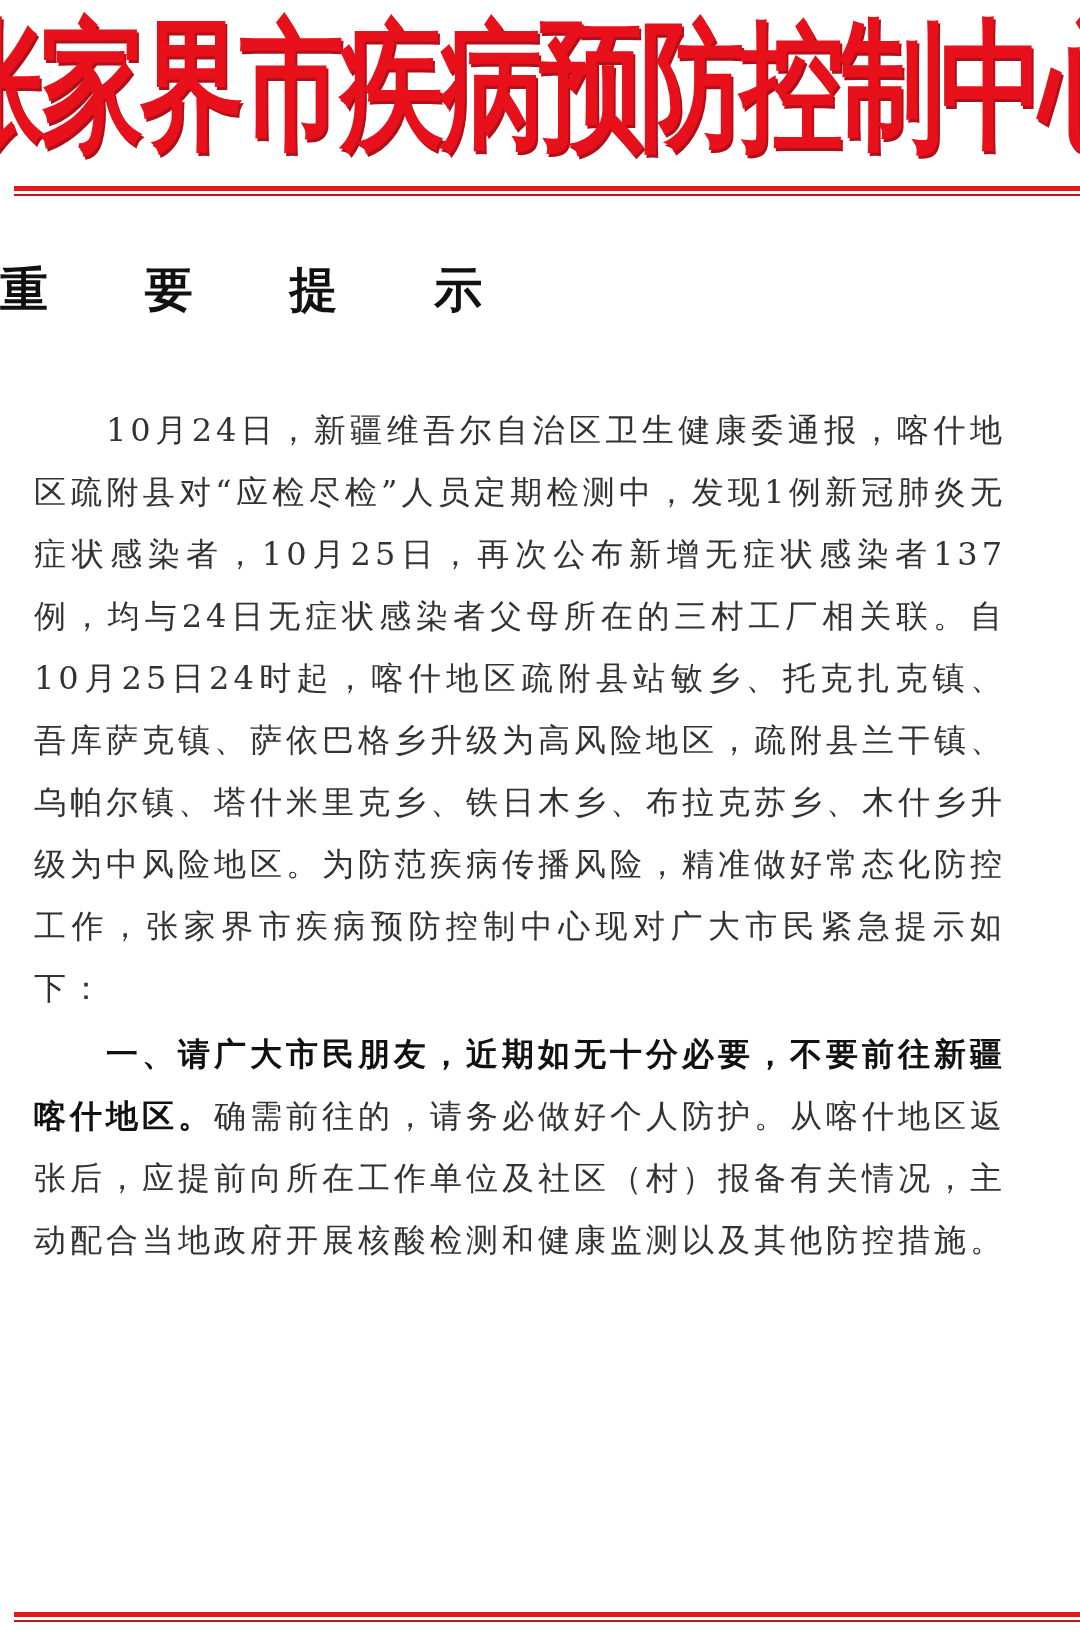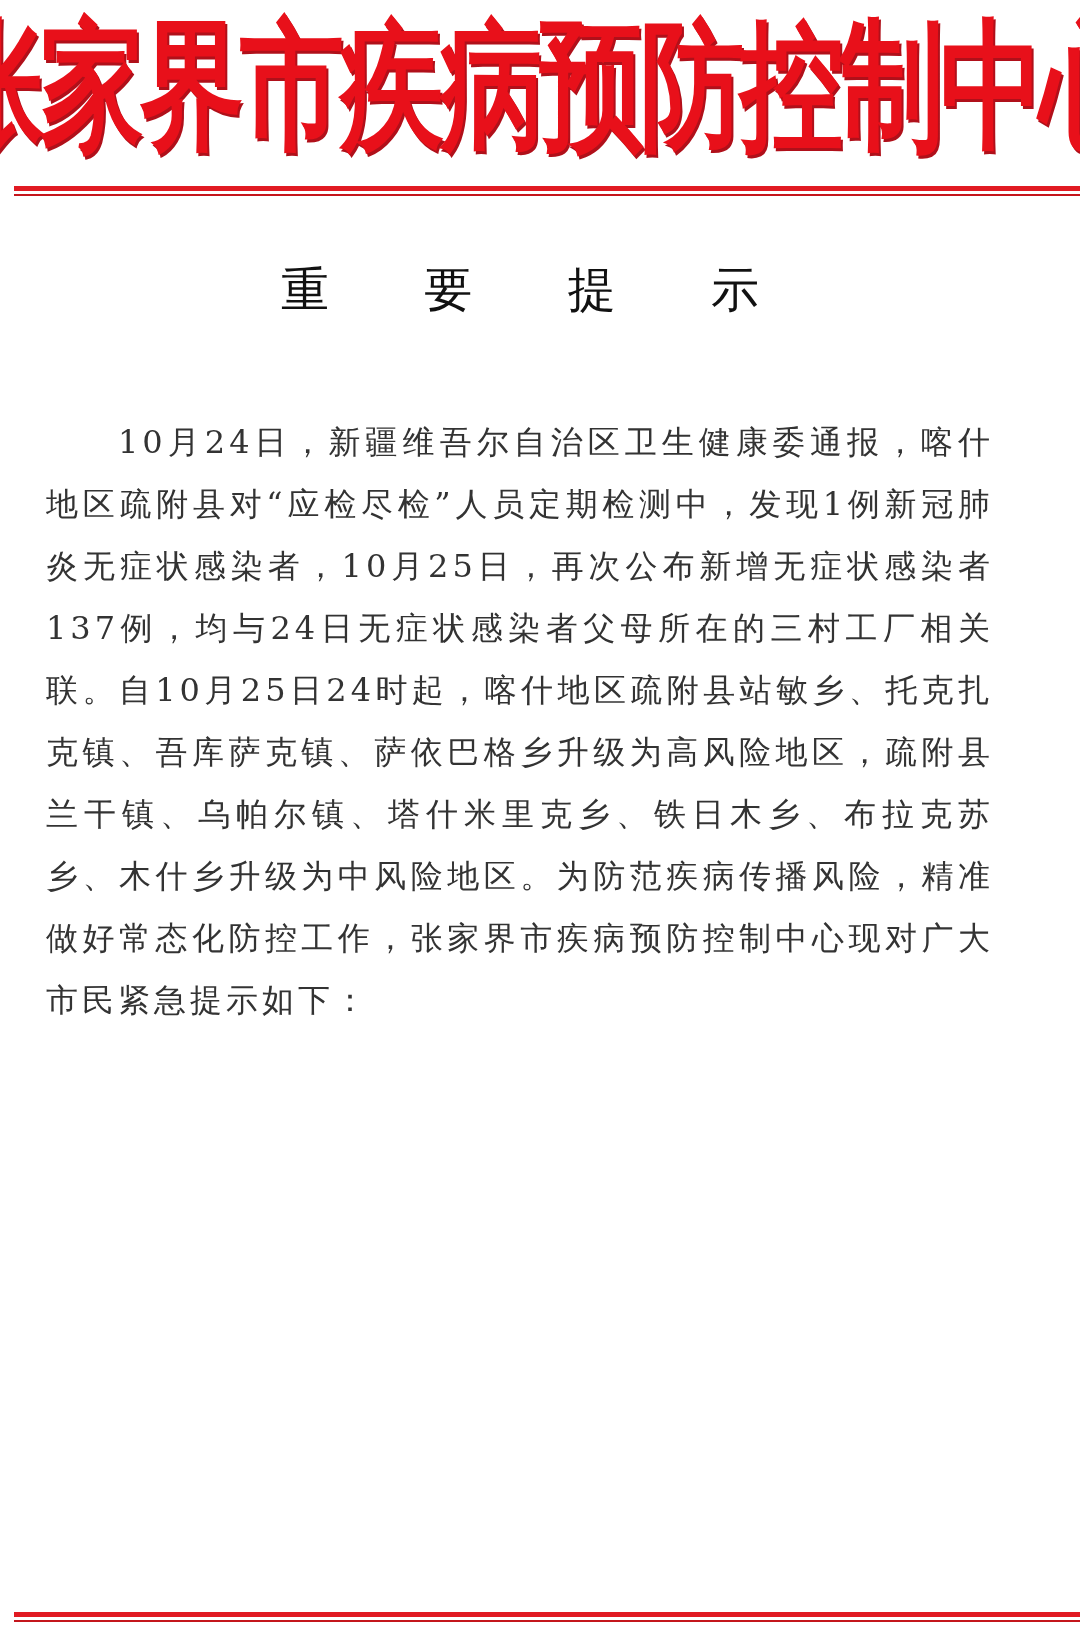--- a/index.html
+++ b/index.html
@@ -3,23 +3,23 @@
 <meta charset="utf-8">
 <style>
   html,body{margin:0;padding:0;background:#fff;}
   body{width:1080px;height:1636px;position:relative;overflow:hidden;font-family:"DejaVu Serif","Liberation Serif",serif;color:#222;}
   .masthead{position:absolute;left:20px;top:8px;width:1040px;height:160px;display:flex;align-items:center;justify-content:center;}
   .masthead span{font-family:"DejaVu Sans","Liberation Sans",sans-serif;color:#e8101a;font-size:104px;font-weight:bold;letter-spacing:-4px;transform:scaleY(1.35);display:inline-block;text-shadow:2px 2px 0 #b0101a;white-space:nowrap;}
   .rule{position:absolute;left:14px;width:1066px;}
   .rule .thick{height:5px;background:#e11a22;}
   .rule .gap{height:3px;background:#fff;}
   .rule .thin{height:2px;background:#c4161c;}
-  .title{position:absolute;top:258px;left:0;width:1080px;text-align:center;font-size:48px;font-weight:normal;letter-spacing:40px;color:#111;font-family:"DejaVu Serif","Liberation Serif",serif;}
+  .title{position:absolute;top:258px;left:0;width:1080px;font-size:48px;font-weight:bold;letter-spacing:40px;color:#111;font-family:"DejaVu Serif","Liberation Serif",serif;}
   .body{position:absolute;left:30px;top:395px;width:980px;font-size:32px;line-height:62px;color:#333;text-align:justify;letter-spacing:4px;}
-  .body p{margin:16px;}
+  .body p{margin:4px;}
   .indent{text-indent:72px;}
   .b{font-weight:bold;color:#111;font-family:"DejaVu Sans","Liberation Sans",sans-serif;}
 </style>
 </head>
 <body>
 
 <div class="masthead">
   <span>张家界市疾病预防控制中心</span>
 </div>
 
@@ -28,19 +28,22 @@
     <div class="gap"></div>
     <div class="thin"></div>
 </div>
 
 <div class="title">重 要 提 示</div>
 
 <div class="body">
   <p class="indent">
     <span>10月24日，新疆维吾尔自治区卫生健康委通报，喀什地区疏附县对“应检尽检”人员定期检测中，发现1例新冠肺炎无症状感染者，10月25日，再次公布新增无症状感染者137例，均与24日无症状感染者父母所在的三村工厂相关联。自10月25日24时起，喀什地区疏附县站敏乡、托克扎克镇、吾库萨克镇、萨依巴格乡升级为高风险地区，疏附县兰干镇、乌帕尔镇、塔什米里克乡、铁日木乡、布拉克苏乡、木什乡升级为中风险地区。为防范疾病传播风险，精准做好常态化防控工作，张家界市疾病预防控制中心现对广大市民紧急提示如下：</span>
   </p>
+  <p class="indent">
+    <span class="b">一、请广大市民朋友，近期如无十分必要，不要前往新疆喀什地区。</span><span>确需前往的，请务必做好个人防护。从喀什地区返张后，应提前向所在工作单位及社区（村）报备有关情况，主动配合当地政府开展核酸检测和健康监测以及其他防控措施。</span>
+  </p>
 </div>
 
 <div class="rule" style="top:1612px;">
   <div class="thick"></div>
     <div class="gap"></div>
     <div class="thin"></div>
 </div>
 
 </body></html>

